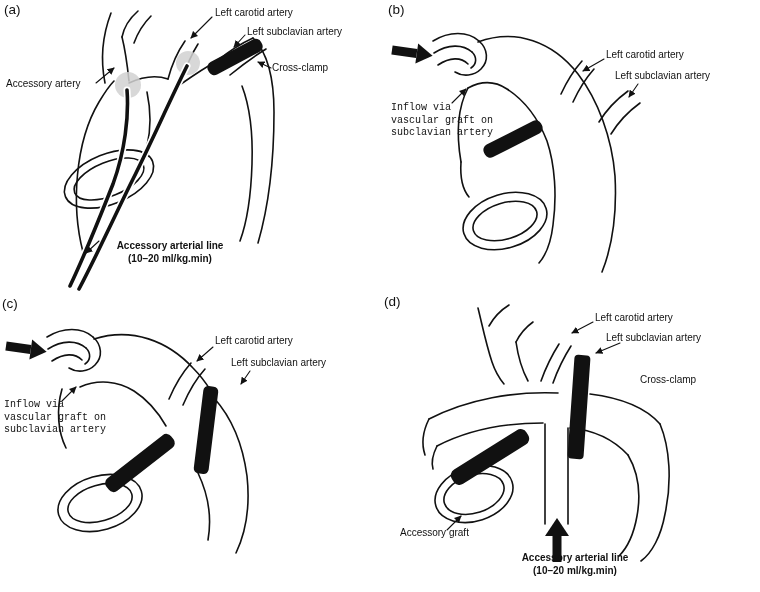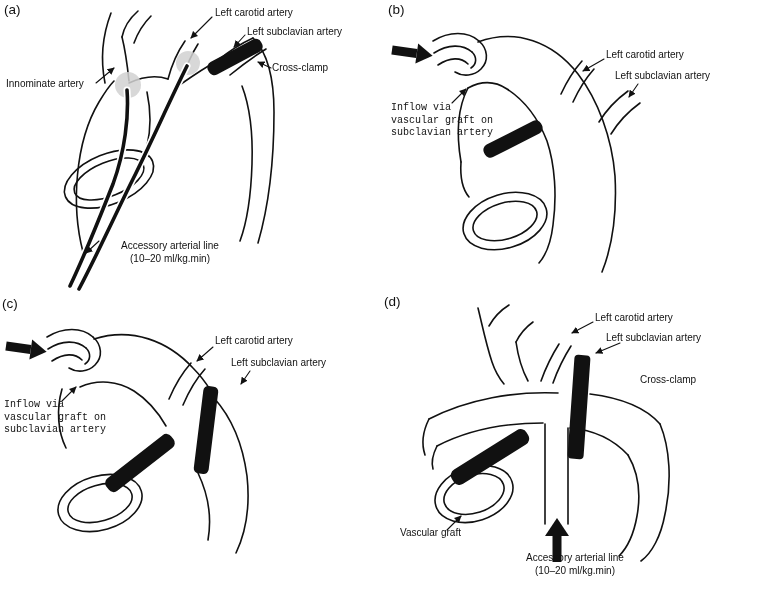--- a/index.html
+++ b/index.html
@@ -12,21 +12,21 @@
     overflow:hidden;
   }
   .figure svg{position:absolute;left:0;top:0;}
   .lbl{
     position:absolute;
     font-size:10px;
     line-height:1.25;
     white-space:nowrap;
   }
   .lbl.wrap{white-space:normal;font-family:Liberation Mono, monospace;}
-  .lbl.center{text-align:center;}
+  .lbl.center{text-align:center;font-weight:bold;}
   .panel-letter{
     position:absolute;
     font-size:13.5px;
   }
 </style>
 </head>
 <body>
 
 <div class="figure">
 
@@ -198,39 +198,39 @@
         <path d="M 620,343 L 596,353" marker-end="url(#arr)"></path>
         <path d="M 447,530 L 461,516" marker-end="url(#arr)"></path>
       </g>
     </g>
   </svg>
 
   <div class="panel-letter" style="left:4px;top:2px;">(a)</div>
   <div class="lbl" style="left:215px;top:7px;">Left carotid artery</div>
   <div class="lbl" style="left:247px;top:26px;">Left subclavian artery</div>
   <div class="lbl" style="left:272px;top:62px;">Cross-clamp</div>
-  <div class="lbl" style="left:6px;top:78px;">Innominate artery</div>
+  <div class="lbl" style="left:6px;top:78px;">Accessory artery</div>
   <div class="lbl center" style="left:95px;top:240px;width:150px;">
     <div>Accessory arterial line</div>
     <div>(10–20 ml/kg.min)</div>
   </div>
 
   <div class="panel-letter" style="left:388px;top:2px;">(b)</div>
   <div class="lbl" style="left:606px;top:49px;">Left carotid artery</div>
   <div class="lbl" style="left:615px;top:70px;">Left subclavian artery</div>
   <div class="lbl wrap" style="left:391px;top:102px;width:112px;">Inflow via vascular graft on subclavian artery</div>
 
   <div class="panel-letter" style="left:2px;top:296px;">(c)</div>
   <div class="lbl" style="left:215px;top:335px;">Left carotid artery</div>
   <div class="lbl" style="left:231px;top:357px;">Left subclavian artery</div>
   <div class="lbl wrap" style="left:4px;top:399px;width:112px;">Inflow via vascular graft on subclavian artery</div>
 
   <div class="panel-letter" style="left:384px;top:294px;">(d)</div>
   <div class="lbl" style="left:595px;top:312px;">Left carotid artery</div>
   <div class="lbl" style="left:606px;top:332px;">Left subclavian artery</div>
   <div class="lbl" style="left:640px;top:374px;">Cross-clamp</div>
-  <div class="lbl" style="left:400px;top:527px;">Vascular graft</div>
+  <div class="lbl" style="left:400px;top:527px;">Accessory graft</div>
   <div class="lbl center" style="left:495px;top:552px;width:160px;">
     <div>Accessory arterial line</div>
     <div>(10–20 ml/kg.min)</div>
   </div>
 
 </div>
 
 </body></html>

